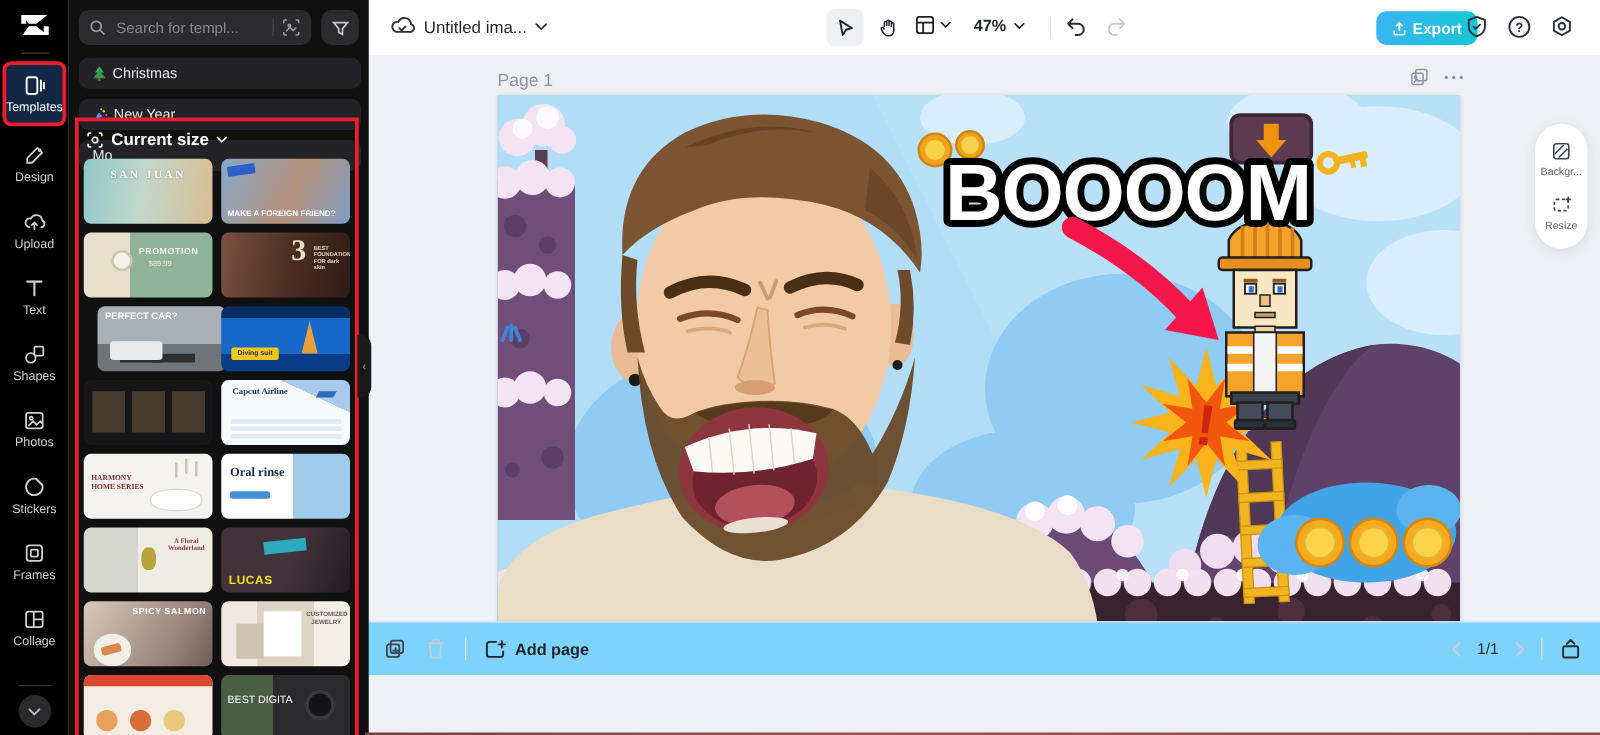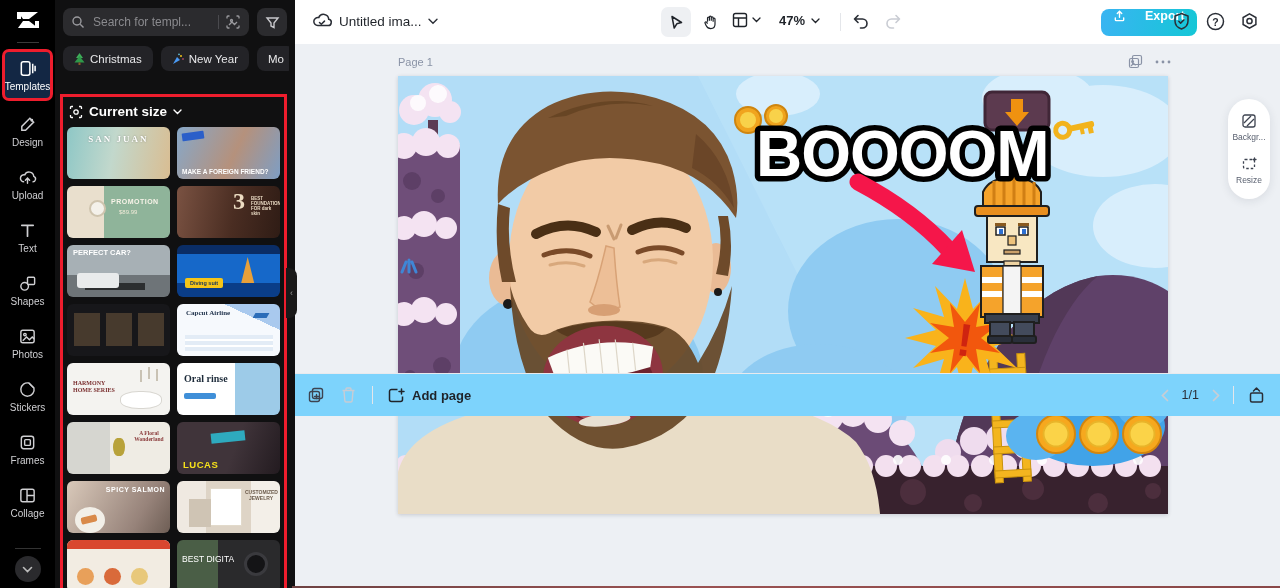--- a/index.html
+++ b/index.html
@@ -18,42 +18,42 @@
   .rail-bottom .divider{width:26px;height:1px;background:#333;}
   .chev-circle{width:26px;height:26px;border-radius:50%;background:#2a2a2d;display:flex;align-items:center;justify-content:center;cursor:pointer;}
   
   #panel{position:absolute;left:55px;top:0;width:240px;height:588px;background:#101011;z-index:20;overflow:hidden;}
   .search-row{position:absolute;left:8px;top:8px;display:flex;gap:8px;}
   .search-box{width:186px;height:28px;background:#2b2b2e;border-radius:8px;display:flex;align-items:center;padding:0 8px;box-sizing:border-box;gap:6px;}
   .search-box input{flex:1;min-width:0;background:transparent;border:none;outline:none;color:#ddd;font-size:12px;font-family:"Liberation Sans",sans-serif;}
   .search-box input::placeholder{color:#8a8a8e;}
   .vdiv{width:1px;height:14px;background:#4a4a4e;}
   .filter-btn{width:30px;height:28px;background:#2b2b2e;border-radius:8px;display:flex;align-items:center;justify-content:center;cursor:pointer;}
-  .tags-row{position:absolute;left:8px;top:46px;width:226px;display:flex;gap:8px;overflow:hidden;}
+  .tags-row{position:absolute;left:8px;top:46px;width:226px;display:flex;gap:8px;overflow:hidden;flex-direction:column;}
   .tag-pill{flex:0 0 auto;height:25px;background:#232327;border-radius:8px;display:flex;align-items:center;gap:5px;
             padding:0 11px;color:#e8e8ea;font-size:11.5px;cursor:pointer;white-space:nowrap;}
   .red-box{position:absolute;left:5px;top:94px;width:221px;height:520px;border:3px solid #ee1d2d;box-sizing:content-box;}
   .size-header{display:flex;align-items:center;gap:6px;color:#fff;font-size:13.5px;font-weight:700;
                padding:7px 6px 6px;cursor:pointer;}
   .tgrid{display:grid;grid-template-columns:103px 103px;gap:7px;padding:2px 4px;}
   .thumb{position:relative;width:103px;height:52px;border-radius:6px;overflow:hidden;cursor:pointer;background:#222;}
   .tl{position:absolute;font-weight:700;line-height:1.1;}
   .t1{background:linear-gradient(100deg,#8ec7c6 0%,#c2d8cc 45%,#d9bd92 100%);}
   .t1 .tl{top:8px;left:0;right:0;text-align:center;color:#fff;font-family:"Liberation Serif",serif;font-size:9px;letter-spacing:2px;text-shadow:0 0 2px rgba(0,0,0,.35);}
   .t2{background:linear-gradient(115deg,#87a8c9 0%,#b5917c 55%,#7e9ec4 100%);}
   .t2 .tl{bottom:4px;left:5px;color:#fff;font-size:6.5px;}
   .t2::before{content:"";position:absolute;top:5px;left:5px;width:22px;height:8px;background:#2b5fc9;transform:rotate(-8deg);border-radius:1px;}
   .t3{background:linear-gradient(90deg,#e9dfcd 0 36%,#8fb49a 36%);}
   .t3 .tl{top:12px;left:44px;color:#f7f3e8;font-size:7px;letter-spacing:.5px;}
   .t3 .ts{position:absolute;top:23px;left:52px;color:#f0ead8;font-size:6px;}
   .t3::before{content:"";position:absolute;top:14px;left:22px;width:17px;height:17px;border-radius:50%;background:#f4f1ea;border:2px solid #cfc4ae;box-sizing:border-box;}
   .t4{background:linear-gradient(100deg,#7a5242,#4a2d22 55%,#2f1c15);}
   .t4 .tl{top:2px;left:56px;color:#ecdcc2;font-family:"Liberation Serif",serif;font-size:24px;font-weight:700;}
   .t4 .ts{position:absolute;top:10px;left:74px;width:26px;color:#e8d9c2;font-size:4.5px;font-weight:700;}
-  .t5{background:linear-gradient(180deg,#a7b0b5 0 58%,#6e7478 58%);}
+  .t5{background:linear-gradient(180deg,#a7b0b5 0 58%,#6e7478 58%);margin-left:11px;}
   .t5 .tl{top:4px;left:6px;color:#fff;font-size:7.5px;font-weight:800;}
   .t5::after{content:"";position:absolute;left:10px;bottom:9px;width:42px;height:15px;background:#e9ebec;border-radius:3px;box-shadow:4px 6px 0 -4px #2c2e30,30px 6px 0 -4px #2c2e30;}
   .t6{background:linear-gradient(180deg,#0a2d66 0 18%,#1668c9 18% 74%,#0a3d88 74%);}
   .t6 .tl{bottom:9px;left:8px;background:#f5c518;color:#13325e;font-size:5.5px;padding:2px 5px;border-radius:2px;}
   .t6::before{content:"";position:absolute;top:12px;right:18px;width:26px;height:26px;background:#e8a03a;clip-path:polygon(45% 0,70% 100%,20% 100%);}
   .t7{background:#17171a;}
   .t7::before{content:"";position:absolute;left:7px;top:9px;width:90px;height:33px;background:repeating-linear-gradient(90deg,#473a2d 0 26px,#17171a 26px 32px);}
   .t8{background:linear-gradient(205deg,#a9c9ee 0 26%,#f6f9fd 26%);}
   .t8 .tl{top:6px;left:9px;color:#24364f;font-family:"Liberation Serif",serif;font-size:7px;}
   .t8::before{content:"";position:absolute;left:8px;bottom:5px;width:88px;height:16px;background:repeating-linear-gradient(180deg,#e3ecf6 0 4px,#fff 4px 6px);}
@@ -81,34 +81,34 @@
   .t15{background:#f2ece2;}
   .t15::before{content:"";position:absolute;top:0;left:0;right:0;height:9px;background:#d9472f;}
   .t15::after{content:"";position:absolute;left:10px;bottom:7px;width:17px;height:17px;border-radius:50%;background:#e8a05a;box-shadow:27px 0 0 #d96a3a,54px 0 0 #e8c87a;}
   .t16{background:linear-gradient(90deg,#4a5e46 0 40%,#2a2a2c 40%);}
   .t16 .tl{top:15px;left:5px;color:#fff;font-size:8.5px;font-weight:400;}
   .t16::after{content:"";position:absolute;right:12px;top:12px;width:24px;height:24px;border-radius:50%;background:#141416;border:3px solid #3a3a3e;box-sizing:border-box;}
   .collapse-handle{position:absolute;left:286px;top:268px;width:11px;height:50px;background:#191919;
       border-radius:0 8px 8px 0;display:flex;align-items:center;justify-content:center;color:#9a9a9a;
       font-size:9px;z-index:25;cursor:pointer;}
   
-  #main{position:absolute;left:295px;top:0;right:0;height:416px;border-radius:13px;}
+  #main{position:absolute;left:295px;top:0;right:0;height:540px;border-radius:13px;}
   #topbar{position:absolute;left:0;right:0;top:0;height:44px;background:#fff;border-bottom:1px solid #e8eaee;}
   .tb-abs{position:absolute;display:flex;align-items:center;gap:6px;}
   .doc-title{font-size:13.5px;color:#1f2329;font-weight:500;}
   .tool-btn{width:30px;height:30px;border-radius:7px;display:flex;align-items:center;justify-content:center;cursor:pointer;}
   .tool-btn.selected{background:#eef0f3;}
   .zoom-txt{font-size:13px;font-weight:600;color:#1f2329;}
   .tb-div{width:1px;height:18px;background:#e4e6ea;}
   .export-btn{position:absolute;left:806px;top:9px;height:27px;padding:0 12px;border-radius:8px;
-      background:linear-gradient(100deg,#3ab4f2,#14c7d6);display:flex;align-items:flex-start;gap:19px;cursor:pointer;}
+      background:linear-gradient(100deg,#3ab4f2,#14c7d6);display:flex;align-items:center;gap:4px;cursor:pointer;}
   .export-btn span{color:#fff;font-size:12.5px;font-weight:700;}
   
   #canvas-area{position:absolute;left:0;right:0;top:44px;bottom:42px;background:#edf0f4;}
-  .page-label{position:absolute;left:103px;top:12px;font-size:11px;color:#8a93a6;}
+  .page-label{position:absolute;left:103px;top:12px;font-size:14px;color:#8a93a6;}
   .page-icons{position:absolute;left:833px;top:10px;display:flex;gap:12px;align-items:center;}
   #canvas{position:absolute;left:103px;top:32px;width:770px;height:438px;background:#b2ddf7;
           box-shadow:0 1px 4px rgba(20,30,50,.18);overflow:hidden;}
   
   .float-card{position:absolute;right:10px;top:55px;width:42px;height:100px;background:#fff;border-radius:21px;
       box-shadow:0 2px 10px rgba(30,40,60,.10);display:flex;flex-direction:column;align-items:center;
       justify-content:center;gap:14px;z-index:10;}
   .fc-item{display:flex;flex-direction:column;align-items:center;gap:3px;cursor:pointer;width:40px;}
   .fc-item span{font-size:8.5px;color:#5a6170;white-space:nowrap;overflow:hidden;max-width:38px;text-align:center;}
   

